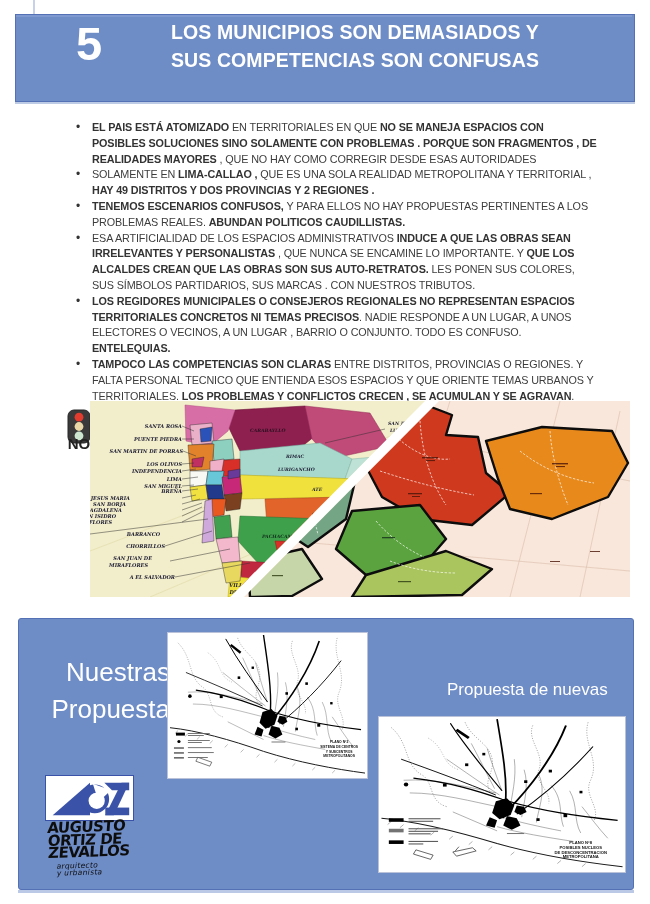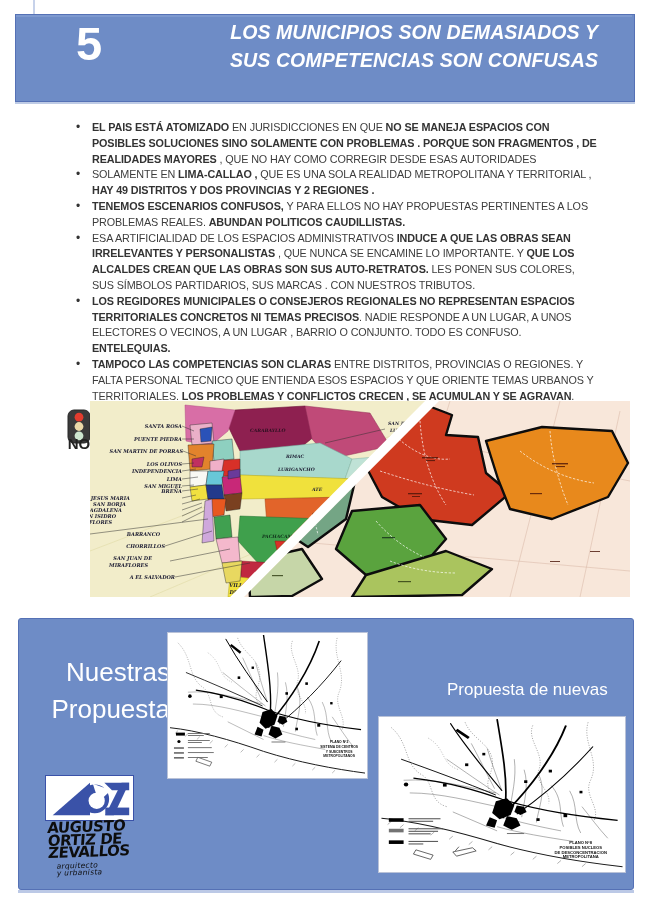--- a/index.html
+++ b/index.html
@@ -6,22 +6,22 @@
   .page{position:relative;width:650px;height:904px;background:#ffffff;overflow:hidden;
         font-family:"Liberation Sans",sans-serif;}
   .abs{position:absolute;}
 
   
   .top-tick{left:33px;top:0;width:2px;height:15px;background:#c7d2ea;}
   .header-band{left:15px;top:14px;width:618px;height:86px;background:#6e8cc6;
                border:1px solid #5571b5;box-shadow:0 2px 0 rgba(110,140,198,.45);}
   .header-num{left:58px;top:18px;width:62px;text-align:center;color:#fff;
               font-size:47px;font-weight:bold;line-height:52px;}
-  .header-title{left:112px;top:19px;width:486px;text-align:right;color:#fff;
-                font-size:19.5px;font-weight:bold;line-height:27.5px;letter-spacing:.1px;font-style:italic;}
+  .header-title{left:112px;top:19px;width:486px;text-align:center;color:#fff;
+                font-size:19.5px;font-weight:bold;line-height:27.5px;letter-spacing:.1px;}
 
   
   .bullets{left:73px;top:120px;width:526px;margin:0;padding:0;list-style:none;
            color:#3d3d3d;font-size:10.8px;line-height:15.8px;letter-spacing:-.12px;}
   .bullets li{position:relative;padding-left:19px;}
   .bullets li::before{content:"\2022";position:absolute;left:3px;top:0;font-size:12px;color:#333;}
   .bullets .b{font-weight:bold;color:#333;margin-top:18px;}
 
   
   .tl-label{font-size:15px;font-weight:600;color:#222;text-align:center;}
@@ -124,21 +124,21 @@
   <div class="abs header-band">
     <div class="abs" style="left:0;top:0;width:616px;height:2px;background:#7d99cf;"></div>
   </div>
   <div class="abs header-num">5</div>
   <div class="abs header-title">
     <div>LOS MUNICIPIOS SON DEMASIADOS Y</div>
     <div>SUS COMPETENCIAS SON CONFUSAS</div>
   </div>
 
   <ul class="abs bullets">
-      <li><span class="b">EL PAIS ESTÁ ATOMIZADO </span><span>EN JURISDICCIONES EN QUE </span><span class="b">NO SE MANEJA ESPACIOS CON POSIBLES SOLUCIONES SINO SOLAMENTE CON PROBLEMAS . PORQUE SON FRAGMENTOS , DE REALIDADES MAYORES </span><span>, QUE NO HAY COMO CORREGIR DESDE ESAS AUTORIDADES</span></li>
+      <li><span class="b">EL PAIS ESTÁ ATOMIZADO </span><span>EN TERRITORIALES EN QUE </span><span class="b">NO SE MANEJA ESPACIOS CON POSIBLES SOLUCIONES SINO SOLAMENTE CON PROBLEMAS . PORQUE SON FRAGMENTOS , DE REALIDADES MAYORES </span><span>, QUE NO HAY COMO CORREGIR DESDE ESAS AUTORIDADES</span></li>
       <li><span>SOLAMENTE EN </span><span class="b">LIMA-CALLAO , </span><span>QUE ES UNA SOLA REALIDAD METROPOLITANA Y TERRITORIAL , </span><span class="b">HAY 49 DISTRITOS Y DOS PROVINCIAS Y 2 REGIONES .</span></li>
       <li><span class="b">TENEMOS ESCENARIOS CONFUSOS, </span><span>Y PARA ELLOS NO HAY  PROPUESTAS PERTINENTES A LOS PROBLEMAS REALES. </span><span class="b">ABUNDAN POLITICOS CAUDILLISTAS.</span></li>
       <li><span>ESA ARTIFICIALIDAD DE LOS ESPACIOS ADMINISTRATIVOS </span><span class="b">INDUCE A QUE LAS OBRAS SEAN IRRELEVANTES Y PERSONALISTAS </span><span>, QUE NUNCA SE ENCAMINE LO IMPORTANTE. Y </span><span class="b">QUE LOS ALCALDES CREAN QUE LAS OBRAS SON SUS AUTO-RETRATOS.</span><span>  LES PONEN SUS COLORES, SUS SÍMBOLOS PARTIDARIOS, SUS MARCAS . CON NUESTROS TRIBUTOS.</span></li>
       <li><span class="b">LOS REGIDORES MUNICIPALES O CONSEJEROS REGIONALES NO REPRESENTAN ESPACIOS TERRITORIALES CONCRETOS NI TEMAS PRECISOS</span><span>. NADIE RESPONDE A UN LUGAR, A UNOS ELECTORES O VECINOS, A UN LUGAR , BARRIO O CONJUNTO. TODO ES CONFUSO. </span><span class="b">ENTELEQUIAS.</span></li>
       <li><span class="b">TAMPOCO LAS COMPETENCIAS SON CLARAS </span><span>ENTRE DISTRITOS, PROVINCIAS O REGIONES. Y FALTA PERSONAL TECNICO QUE ENTIENDA ESOS ESPACIOS Y QUE ORIENTE TEMAS URBANOS Y TERRITORIALES.  </span><span class="b">LOS PROBLEMAS Y CONFLICTOS CRECEN , SE ACUMULAN Y SE AGRAVAN</span><span>.</span></li>
     </ul>
 
   <svg class="abs" style="left:65px;top:409px" width="28" height="36" viewBox="0 0 28 36">
     <rect x="3" y="1" width="22" height="33" rx="6" fill="#3a3a3a" stroke="#262626"></rect>
     <circle cx="14" cy="8.2" r="4.4" fill="#e23c2e"></circle>

